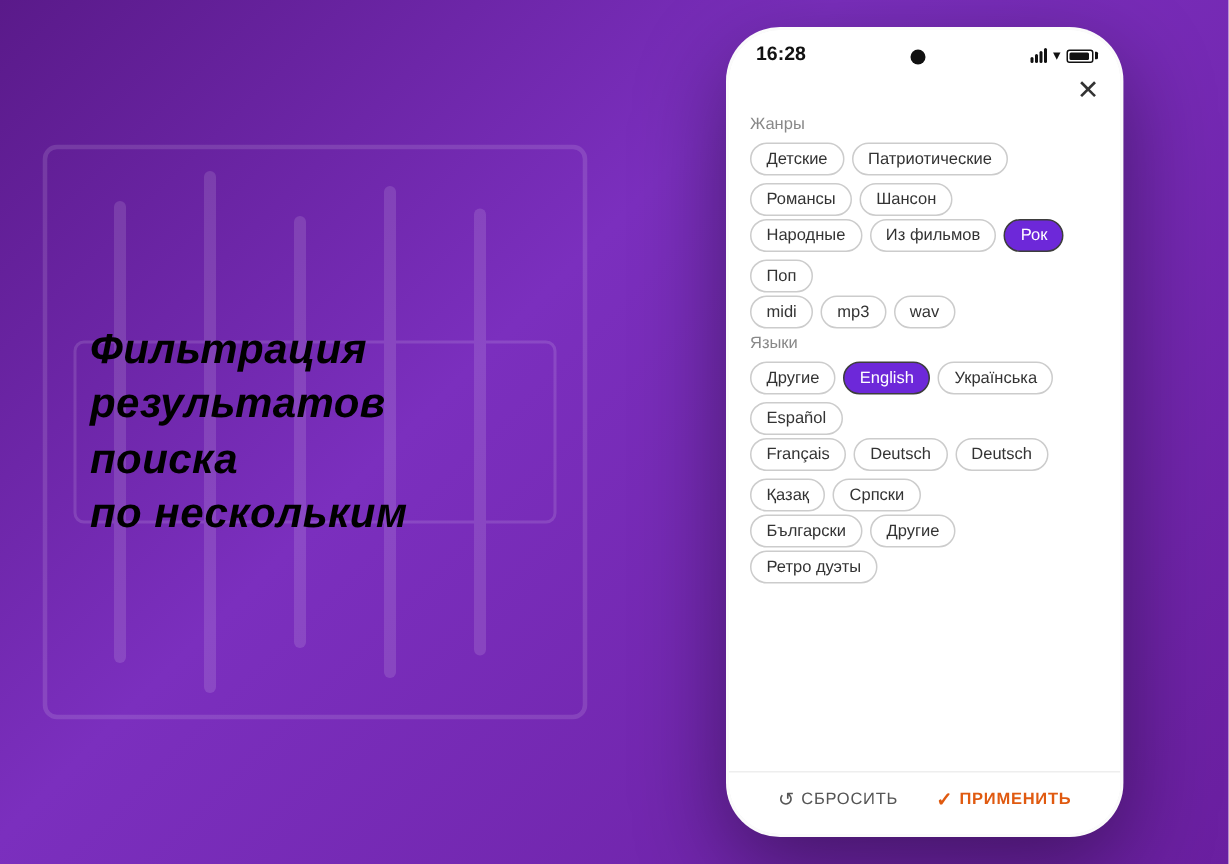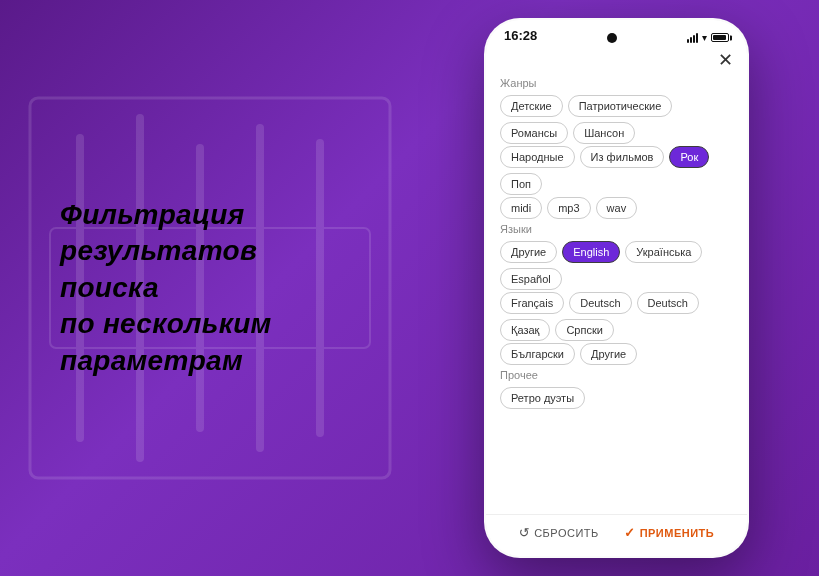--- a/index.html
+++ b/index.html
@@ -247,21 +247,20 @@
   <line x1="180" y1="60" x2="180" y2="340" stroke="white" stroke-width="8" stroke-linecap="round"></line>
   <line x1="240" y1="40" x2="240" y2="360" stroke="white" stroke-width="8" stroke-linecap="round"></line>
   <line x1="300" y1="55" x2="300" y2="345" stroke="white" stroke-width="8" stroke-linecap="round"></line>
   <rect x="30" y="140" width="320" height="120" rx="6" stroke="white" stroke-width="2"></rect>
 </svg>
 
 <div class="left-text">
   <span>Фильтрация</span><br>
   <span>результатов поиска</span><br>
   <span>по нескольким</span><br>
-  <span>параметрам</span>
 </div>
 
 <div class="phone-frame">
   <div class="phone-screen">
 
     <div class="status-bar">
       <span class="status-time">16:28</span>
       <div class="status-notch"></div>
       <div class="status-icons">
         <div class="signal-icon">
@@ -322,21 +321,20 @@
           <span class="tag">Қазақ</span>
           <span class="tag">Српски</span>
         </div>
         <div class="tags-row">
           <span class="tag">Български</span>
           <span class="tag">Другие</span>
         </div>
       </div>
 
       <div>
-        <div class="section-label">Прочее</div>
         <div class="tags-row">
           <span class="tag">Ретро дуэты</span>
         </div>
       </div>
 
     </div>
 
     <div class="bottom-bar">
       <div class="reset-btn">
         <span class="reset-icon">↺</span>

